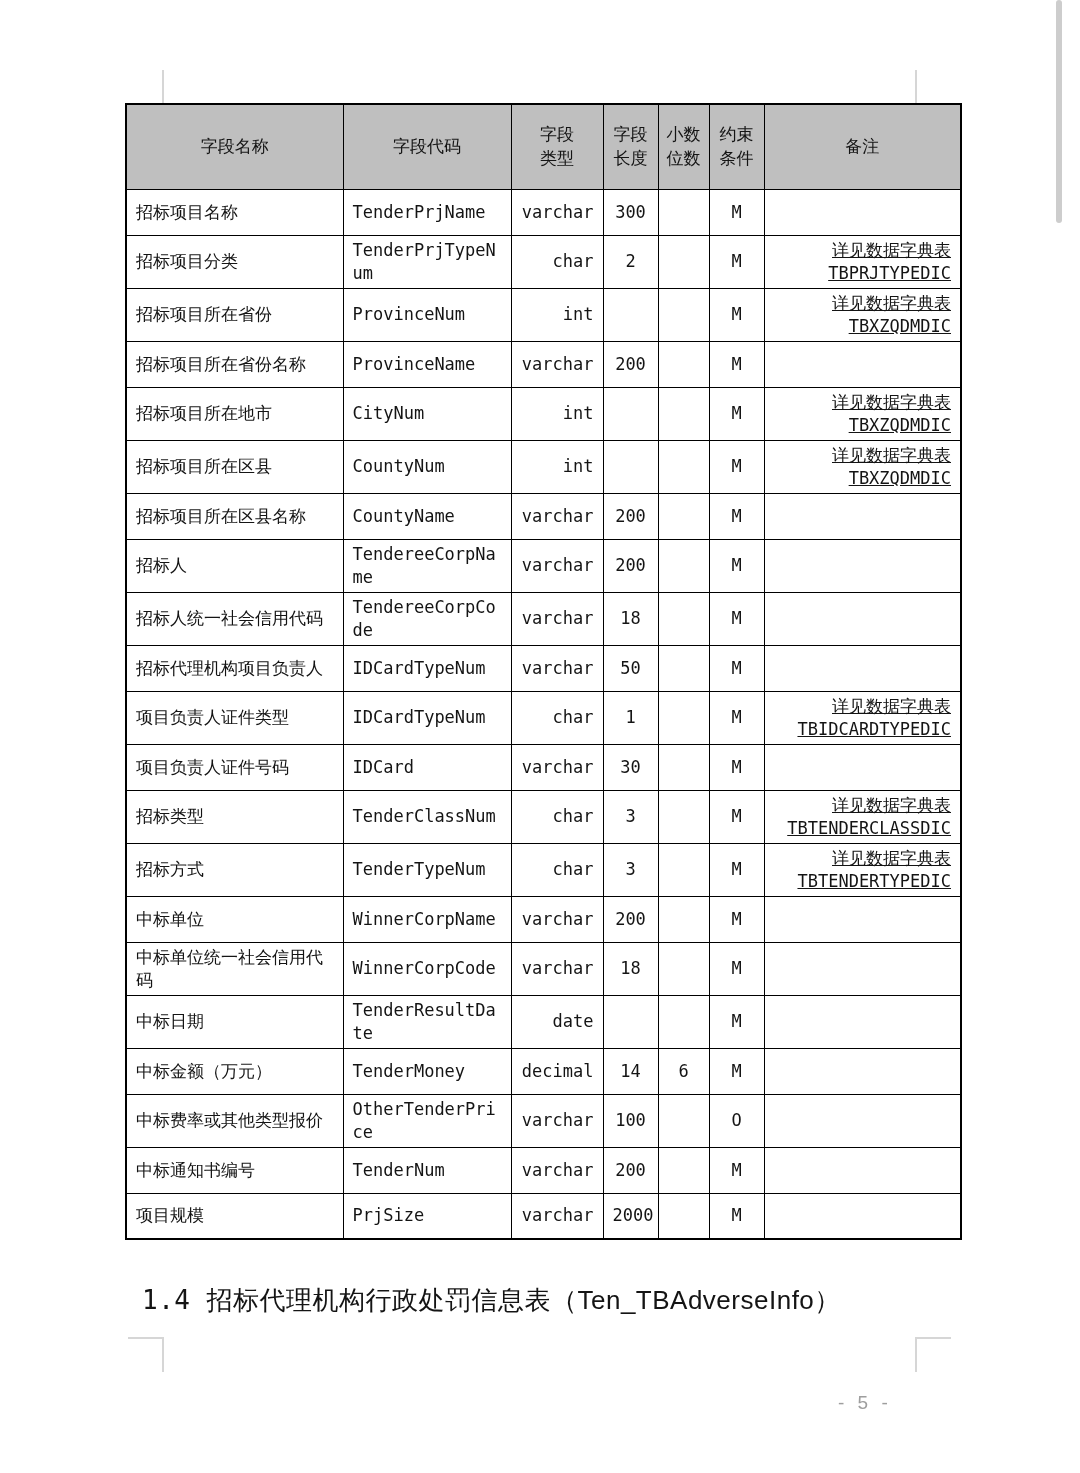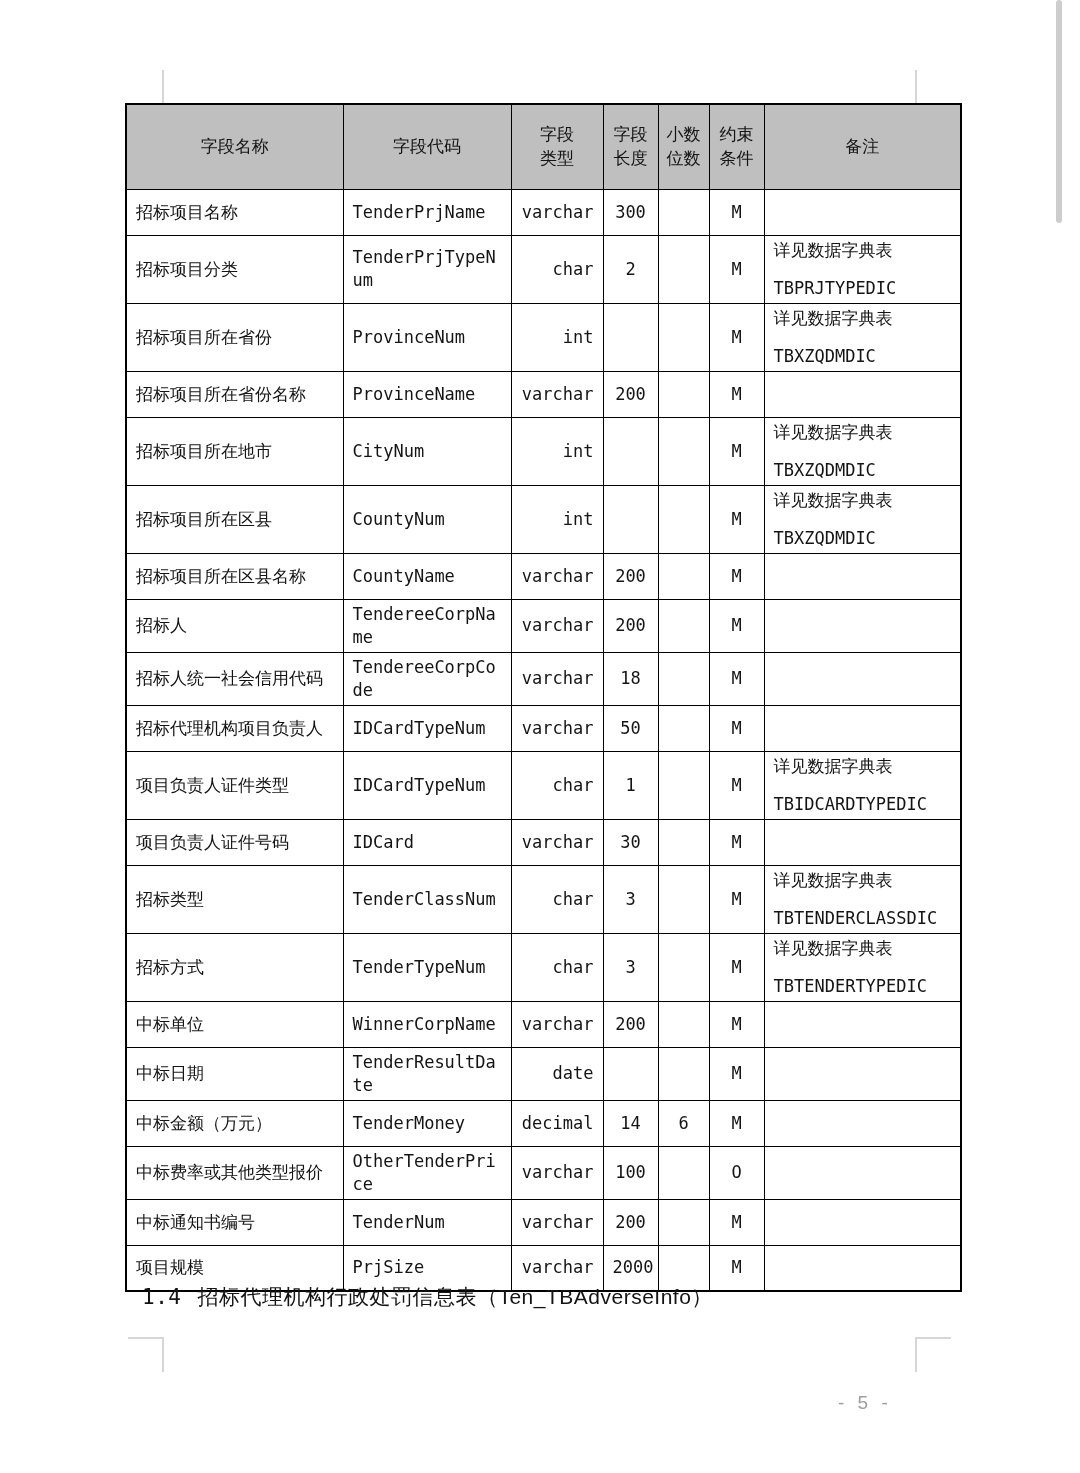--- a/index.html
+++ b/index.html
@@ -25,27 +25,27 @@
   }
   table.fields td { height:46px; padding:3px 9px; line-height:23px; font-size:17px; }
   .c-name   { word-break:break-all; text-align:left;margin-top:37px; }
   .mono, .c-code, .c-type, .c-num, .c-con {
     font-family:"DejaVu Sans Mono","Liberation Mono",monospace;
   }
   .c-code   { word-break:break-all; text-align:left; }
   .c-type   { text-align:right; padding-left:7px; }
   .c-num    { text-align:center; padding-left:2px; padding-right:2px; }
   .c-con    { text-align:center; }
-  .c-remark { text-align:left; }
-  .remark-code { font-family:"DejaVu Sans Mono","Liberation Mono",monospace; display:block;margin-top:15px; }
+  .c-remark { text-align:right;text-decoration:underline; }
+  .remark-code { font-family:"DejaVu Sans Mono","Liberation Mono",monospace; display:block; }
 
   
   .section-heading {
     position:absolute; left:142px; top:1283px;
-    font-size:21px; font-weight:500; letter-spacing:0.5px; white-space:nowrap;
+    font-size:26px; font-weight:500; letter-spacing:0.5px; white-space:nowrap;
   }
   .section-heading .num { font-family:"DejaVu Sans Mono","Liberation Mono",monospace;
     font-weight:500; margin-right:16px; }
 
   
   .page-number {
     position:absolute; left:838px; top:1392px;
     color:var(--page-number,#9e9e9e); font-size:19px; letter-spacing:4px; white-space:pre;
   }
 
@@ -227,20 +227,29 @@
         <tr>
           <td class="c-name">中标单位</td>
           <td class="c-code">WinnerCorpName</td>
           <td class="c-type">varchar</td>
           <td class="c-num">200</td>
           <td class="c-num"></td>
           <td class="c-con">M</td>
           <td class="c-remark"></td>
         </tr>
         <tr>
+          <td class="c-name">中标单位统一社会信用代码</td>
+          <td class="c-code">WinnerCorpCode</td>
+          <td class="c-type">varchar</td>
+          <td class="c-num">18</td>
+          <td class="c-num"></td>
+          <td class="c-con">M</td>
+          <td class="c-remark"></td>
+        </tr>
+        <tr>
           <td class="c-name">中标日期</td>
           <td class="c-code">TenderResultDate</td>
           <td class="c-type">date</td>
           <td class="c-num"></td>
           <td class="c-num"></td>
           <td class="c-con">M</td>
           <td class="c-remark"></td>
         </tr>
         <tr>
           <td class="c-name">中标金额（万元）</td>

